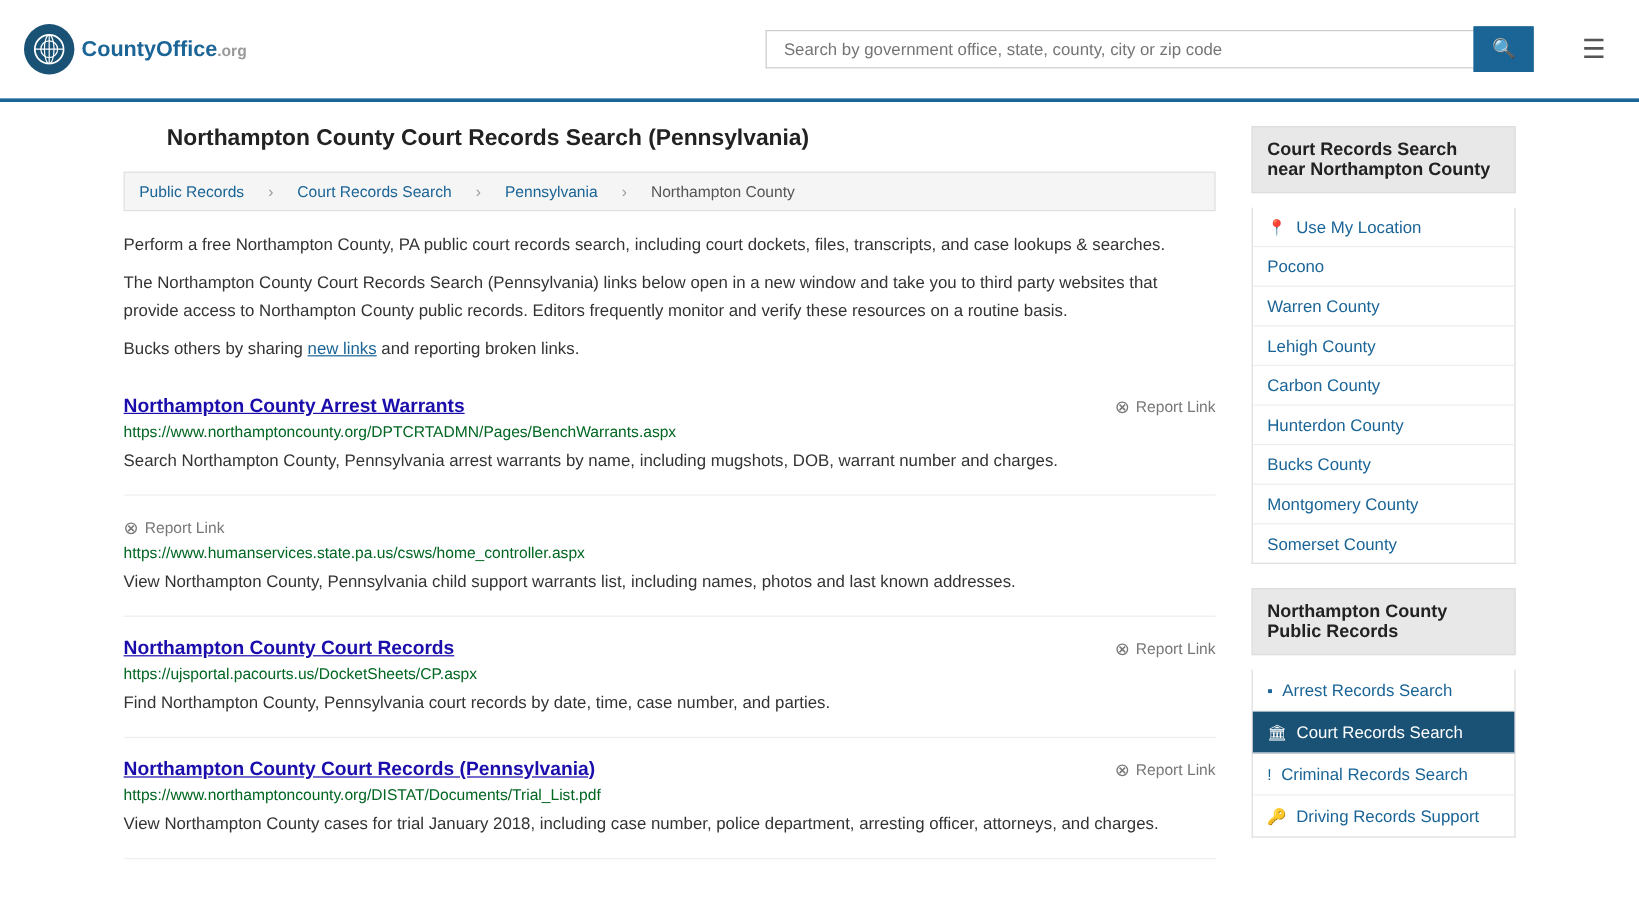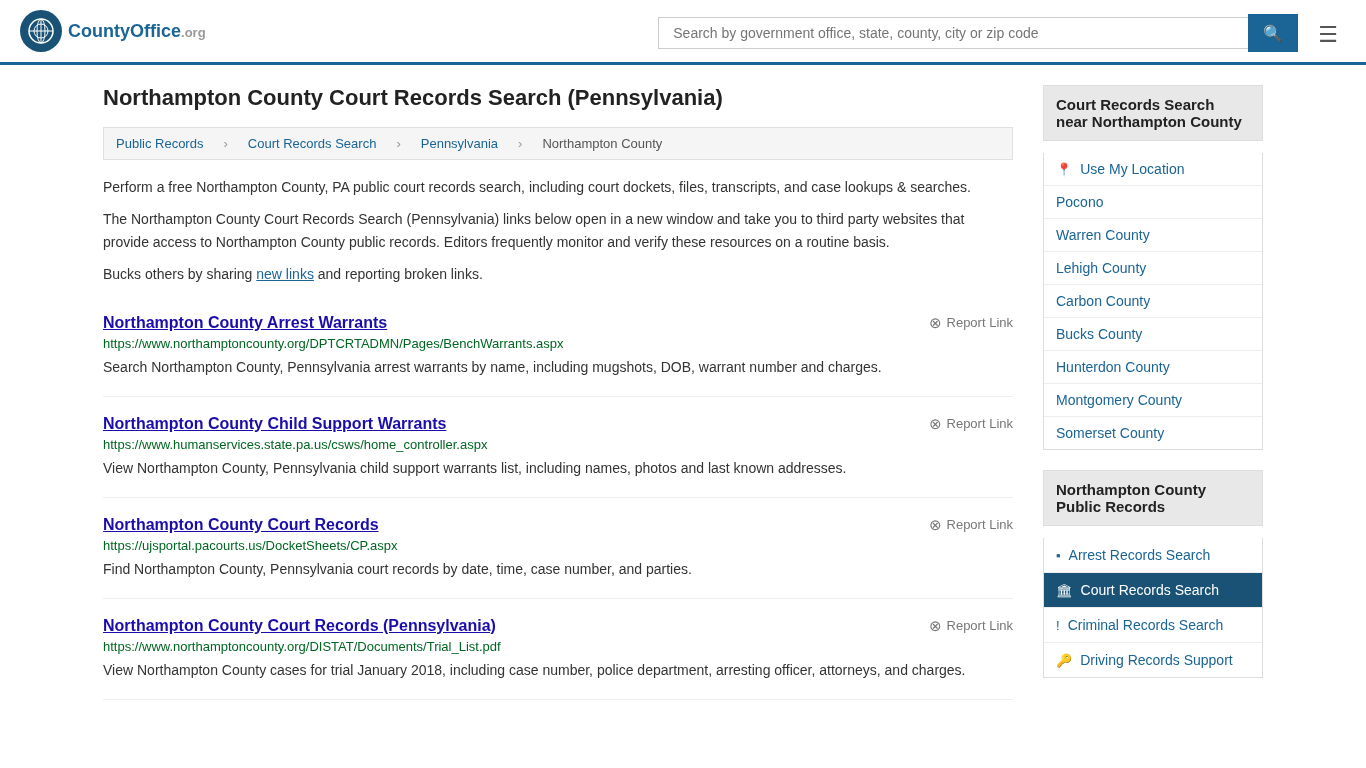--- a/index.html
+++ b/index.html
@@ -2,24 +2,24 @@
 <html><head>
   <meta charset="utf-8">
   <style>
     * { box-sizing: border-box; margin: 0; padding: 0; }
     body { font-family: Arial, sans-serif; font-size: 14px; color: #333; background: #fff; }
 
     
     .header {
       background: #fff;
       border-bottom: 3px solid #1a6496;
-      padding: 10px 20px;
-      display: flex;
-      align-items: flex-end;
-      gap: 2px;
+      padding: 20px 20px;
+      display: flex;
+      align-items: center;
+      gap: 22px;
     }
     .logo-area {
       display: flex;
       align-items: center;
       gap: 6px;
       text-decoration: none;
       flex-shrink: 0;
     }
     .logo-circle {
       width: 42px;
@@ -83,24 +83,25 @@
       margin: 0 auto;
       padding: 20px 20px 40px;
       display: flex;
       gap: 30px;
     }
     .content-area { flex: 1; min-width: 0; }
     .sidebar { width: 220px; flex-shrink: 0; }
 
     
     .page-title {
-      font-size: 22px;
+      font-size: 19px;
       font-weight: bold;
       color: #222;
       margin-bottom: 16px;
+      margin-left: 36px;
     }
 
     
     .breadcrumb {
       background: #f5f5f5;
       border: 1px solid #e0e0e0;
       padding: 8px 12px;
       font-size: 13px;
       margin-bottom: 16px;
       display: flex;
@@ -263,21 +264,20 @@
             <span class="report-icon">⊗</span>
             <span>Report Link</span>
           </a>
         </div>
         <div class="result-url">https://www.northamptoncounty.org/DPTCRTADMN/Pages/BenchWarrants.aspx</div>
         <div class="result-desc">Search Northampton County, Pennsylvania arrest warrants by name, including mugshots, DOB, warrant number and charges.</div>
       </div>
 
       <div class="result-item">
         <div class="result-header">
-          <span class="result-title">Northampton County Child Support Warrants</span>
           <a class="report-link" href="#">
             <span class="report-icon">⊗</span>
             <span>Report Link</span>
           </a>
         </div>
         <div class="result-url">https://www.humanservices.state.pa.us/csws/home_controller.aspx</div>
         <div class="result-desc">View Northampton County, Pennsylvania child support warrants list, including names, photos and last known addresses.</div>
       </div>
 
       <div class="result-item">
@@ -321,24 +321,24 @@
       <div class="sidebar-link-item">
         <a href="#">Warren County</a>
       </div>
       <div class="sidebar-link-item">
         <a href="#">Lehigh County</a>
       </div>
       <div class="sidebar-link-item">
         <a href="#">Carbon County</a>
       </div>
       <div class="sidebar-link-item">
+        <a href="#">Hunterdon County</a>
+      </div>
+      <div class="sidebar-link-item">
         <a href="#">Bucks County</a>
-      </div>
-      <div class="sidebar-link-item">
-        <a href="#">Hunterdon County</a>
       </div>
       <div class="sidebar-link-item">
         <a href="#">Montgomery County</a>
       </div>
       <div class="sidebar-link-item">
         <a href="#">Somerset County</a>
       </div>
     </div>
 
     <div class="sidebar-section-title">Northampton County Public Records</div>

